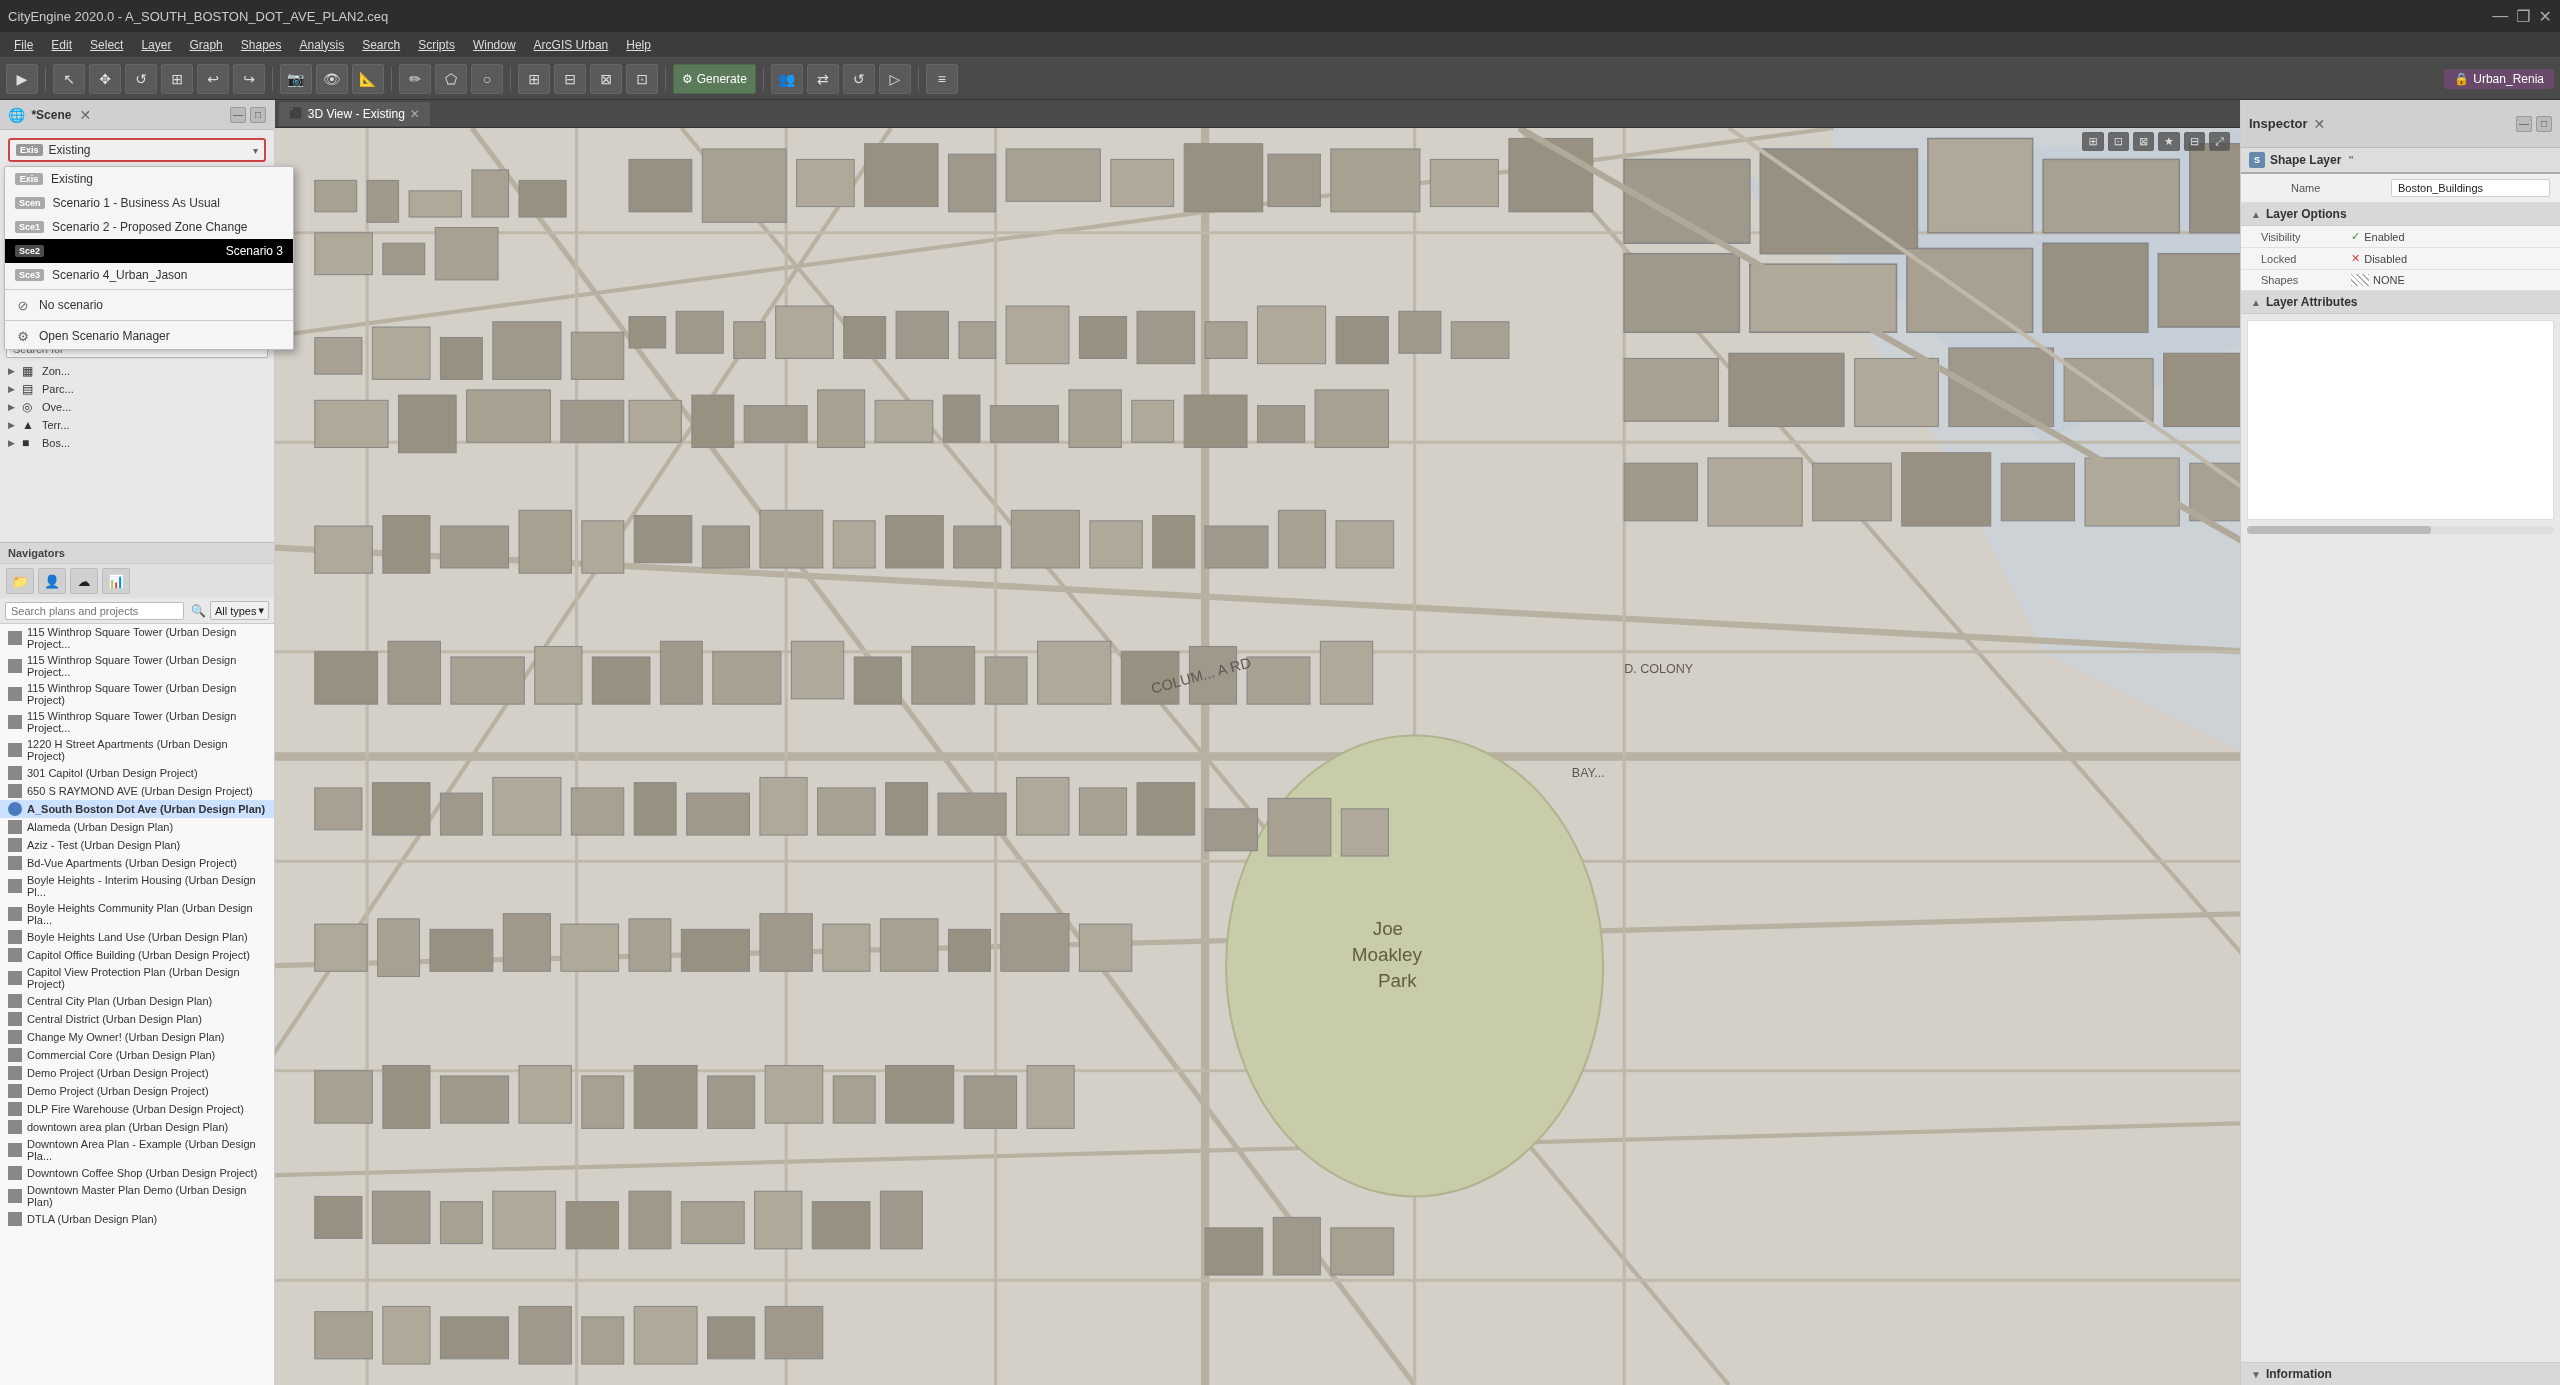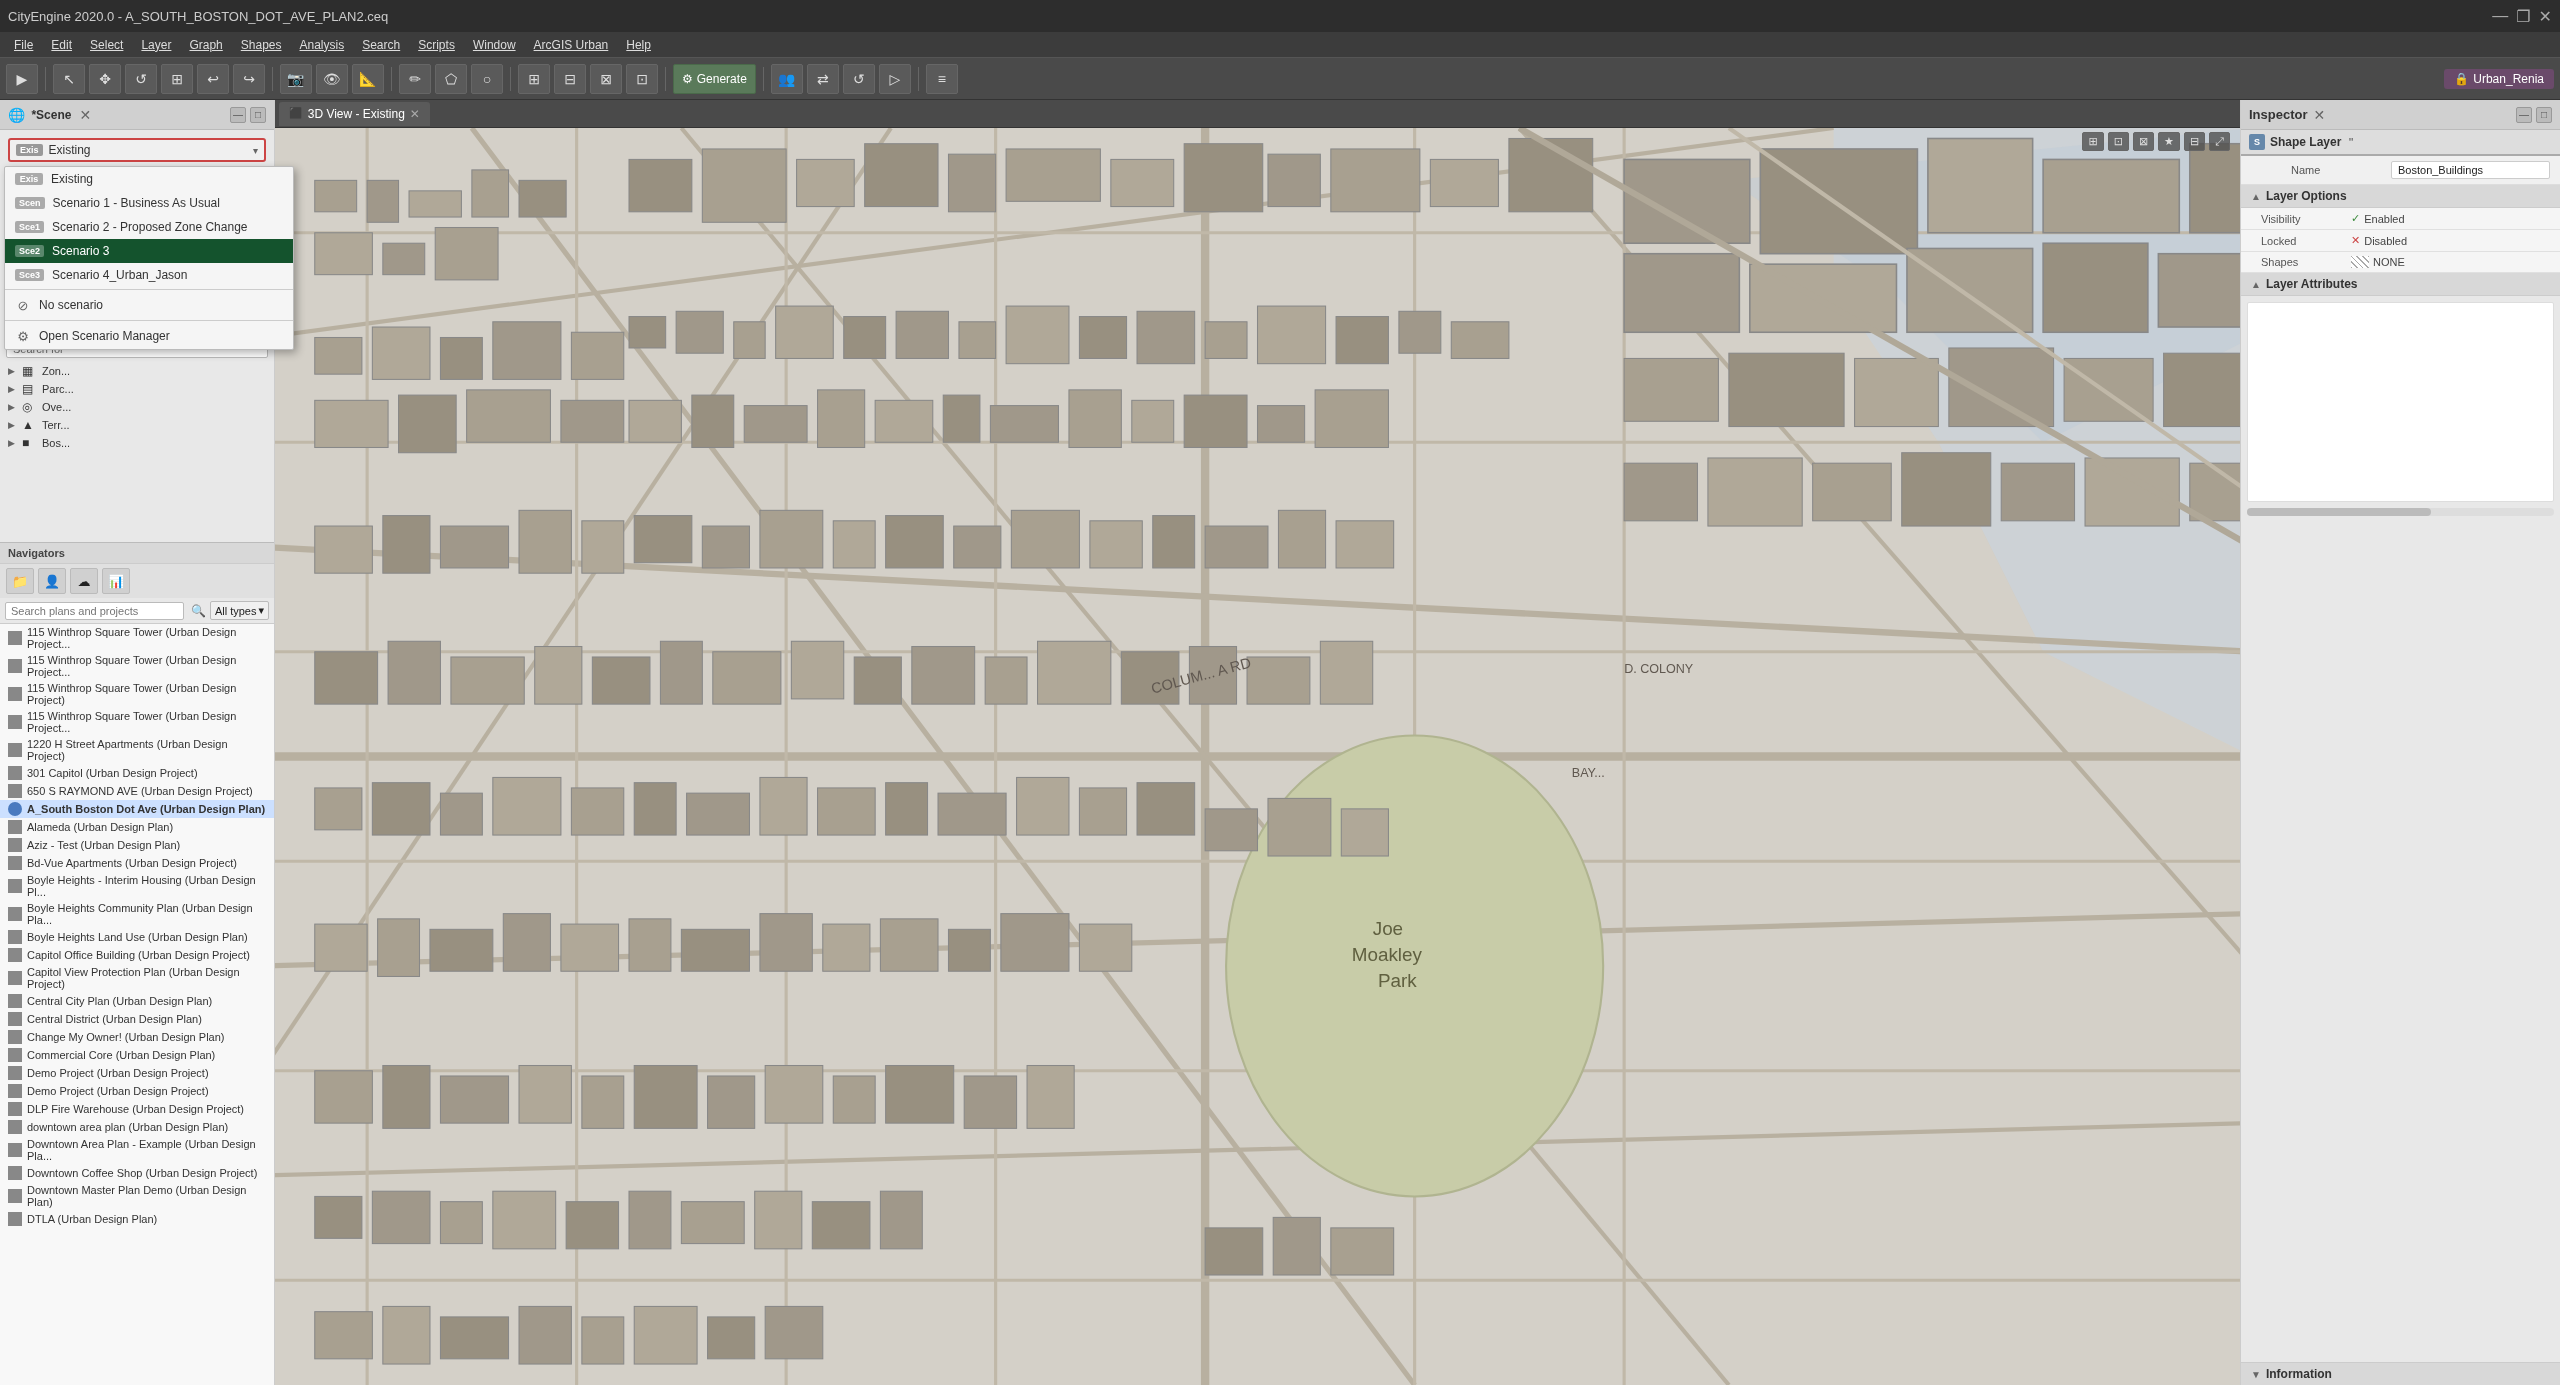--- a/index.html
+++ b/index.html
@@ -209,21 +209,21 @@
     }
     .dropdown-item {
       display: flex;
       align-items: center;
       gap: 8px;
       padding: 5px 10px;
       cursor: pointer;
       font-size: 12px;
       color: #333;
     }
-    .dropdown-item.selected { background: #14532d; color: #fff; }
+    .dropdown-item.selected { background: #000000; color: #fff; justify-content: space-between; }
     .dropdown-item.selected .sc-badge { background: rgba(255,255,255,0.3); }
     .sc-badge {
       font-size: 9px;
       padding: 1px 4px;
       border-radius: 2px;
       background: #aaa;
       color: #fff;
       font-weight: bold;
       min-width: 28px;
       text-align: center;
@@ -430,21 +430,21 @@
       background: #e8e8e8;
       border-left: 1px solid #ccc;
       display: flex;
       flex-direction: column;
       flex-shrink: 0;
     }
 
     .inspector-header {
       background: #d0d0d0;
       border-bottom: 1px solid #bbb;
-      height: 30px;
+      height: 48px;
       display: flex;
       align-items: center;
       padding: 0 8px;
       gap: 6px;
     }
     .inspector-title {
       font-size: 13px;
       font-weight: bold;
       color: #333;
     }

